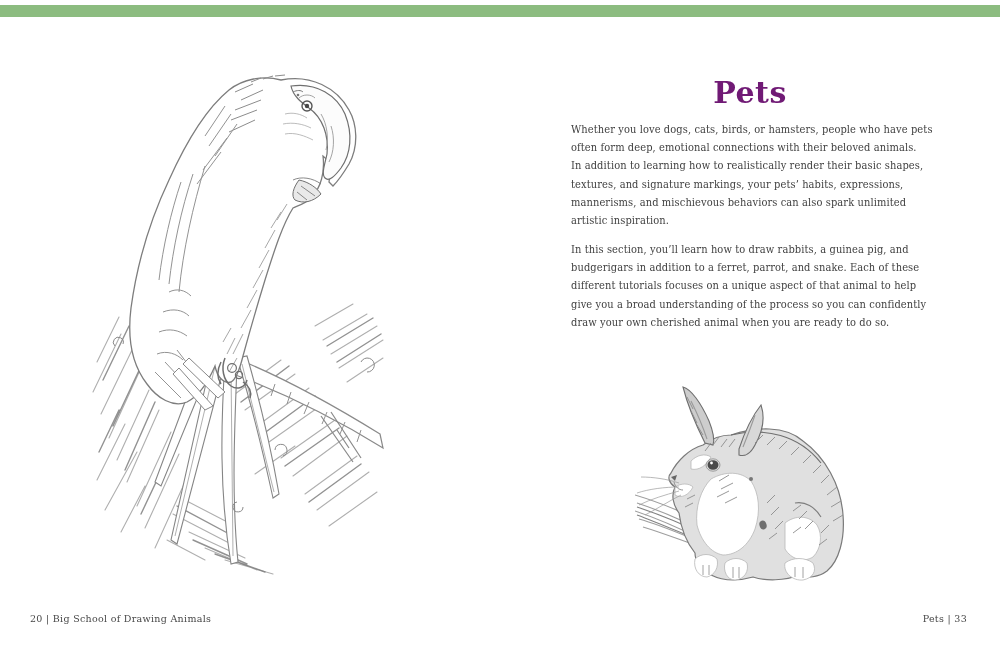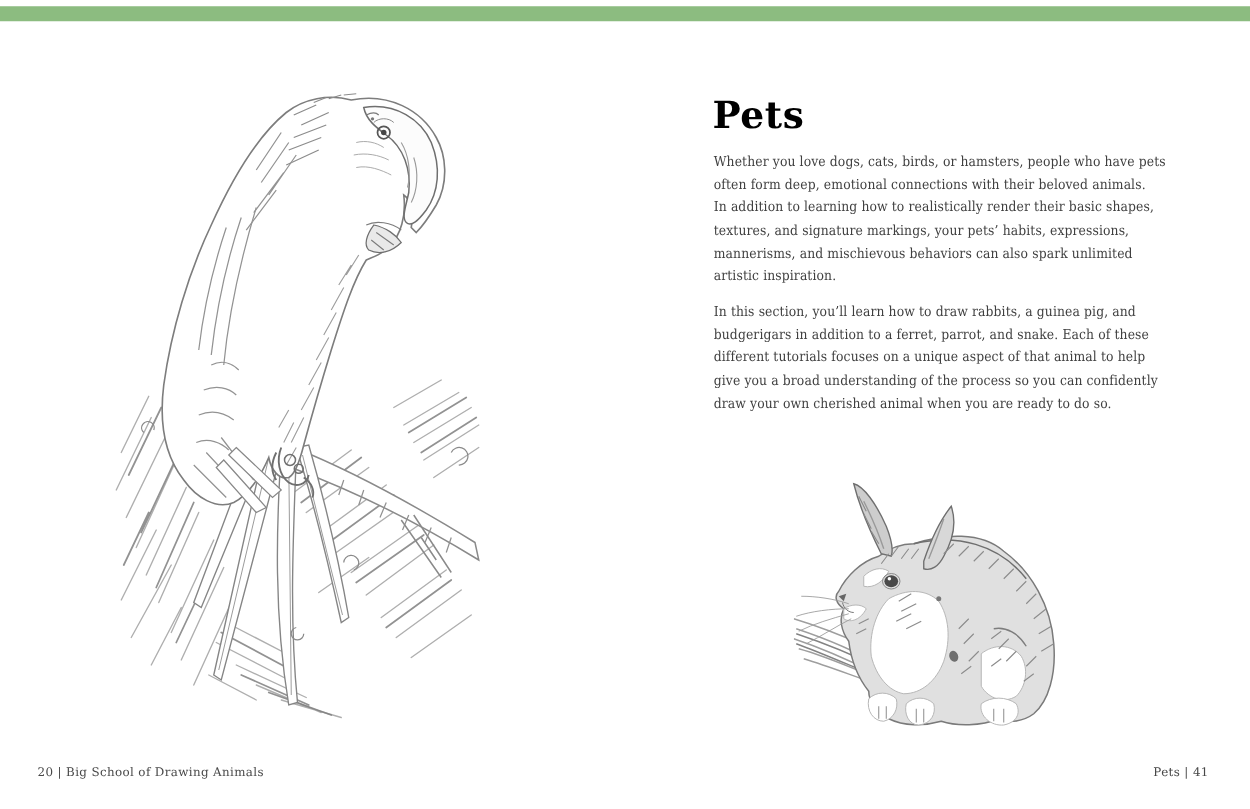--- a/index.html
+++ b/index.html
@@ -3,22 +3,22 @@
 <meta charset="utf-8">
 <style>
   html,body{margin:0;padding:0;}
   body{
     width:1000px;height:647px;background:#ffffff;position:relative;overflow:hidden;
     font-family:"DejaVu Serif", serif;color:#3f3f3f;
   }
   .accent-bar{position:absolute;top:5px;left:0;width:1000px;height:12px;}
   .page-title{
     position:absolute;top:76px;left:570px;width:360px;margin:0;
-    font-size:30px;line-height:34px;font-weight:bold;
-    color:#000000;letter-spacing:.5px;
+    text-align:center;font-size:30px;line-height:34px;font-weight:bold;
+    color:#701a75;letter-spacing:.5px;
   }
   .body-par{
     position:absolute;left:571px;margin:0;
     font-size:11px;line-height:18.2px;white-space:pre;
     color:#3f3f3f;transform:scaleX(.9);transform-origin:0 0;
     letter-spacing:.1px;
   }
   .p1{top:121px;}
   .p2{top:241px;}
   .footer{
@@ -180,13 +180,13 @@
     <circle cx="76.5" cy="80" r="1.4" fill="#ffffff"></circle>
     <path d="M36 94 L42 92 L40 98 Z" fill="#666666"></path>
     <path d="M39 99 C40 104 44 107 48 107" fill="none" stroke="#777777" stroke-width="0.8"></path>
   </g>
 
   <g fill="none" stroke="#9b9b9b" stroke-width="0.7">
     <path d="M44 104 C30 104 14 106 2 110 M44 108 C30 112 16 116 4 122 M46 112 C34 118 22 126 10 132 M44 100 C32 96 18 94 6 94"></path>
   </g>
 </svg>
 
-<div class="footer footer-right">Pets | 41</div>
+<div class="footer footer-right">Pets | 33</div>
 
 </body></html>

